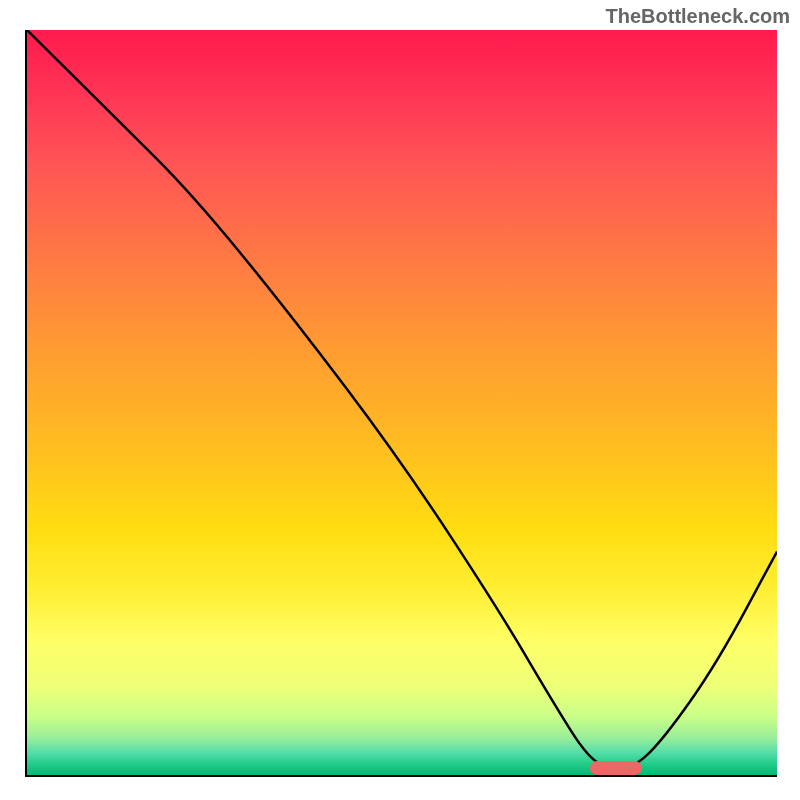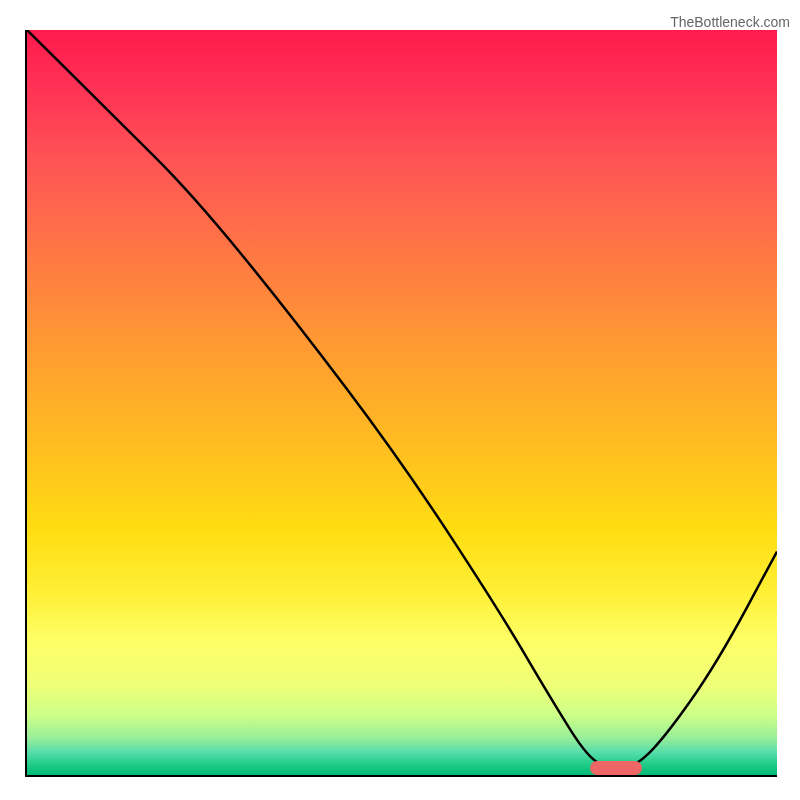--- a/index.html
+++ b/index.html
@@ -38,25 +38,25 @@
       #eeff77 88%,
       #ccff88 92%,
       #99ee99 95%,
       #55ddaa 97%,
       #22cc88 98.5%,
       #00bb77 100%
     );
   }
   .watermark {
     position: absolute;
-    top: 14px;
+    top: 5px;
     right: 10px;
-    font-size: 14px;
+    font-size: 20px;
     color: #666666;
-    font-weight: normal;
+    font-weight: bold;
   }
   .curve-svg {
     position: absolute;
     top: 0;
     left: 0;
     width: 750px;
     height: 745px;
   }
   .marker {
     position: absolute;

